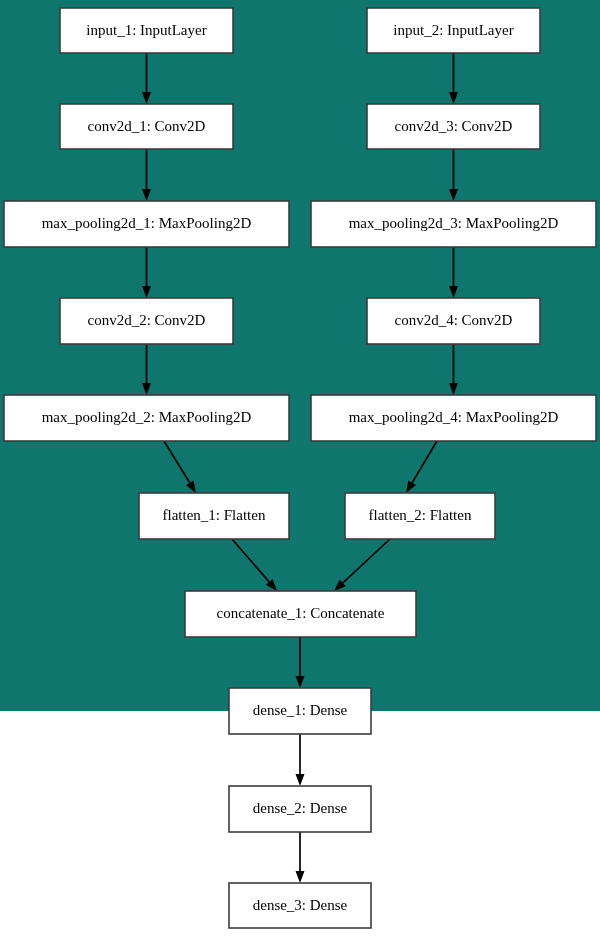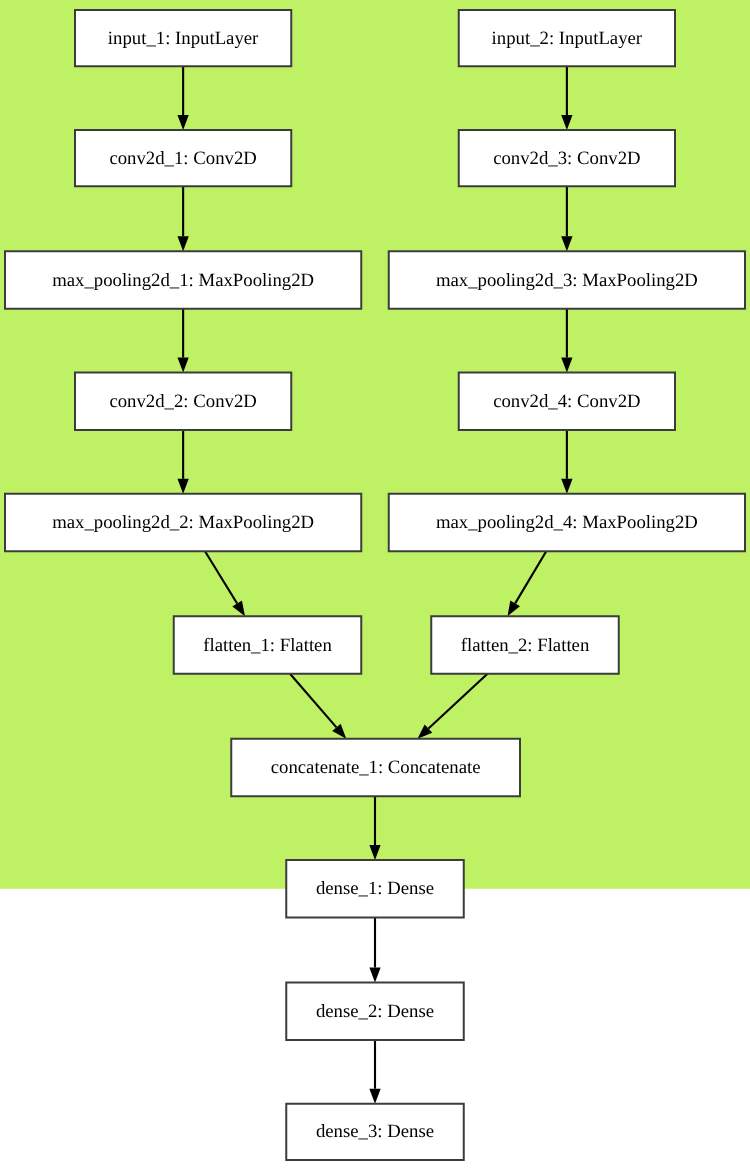--- a/index.html
+++ b/index.html
@@ -10,21 +10,21 @@
   body {
     width: 600px;
     height: 936px;
     overflow: hidden;
     font-family: "Liberation Serif", "DejaVu Serif", serif;
   }
   #graph-root {
     position: relative;
     width: 600px;
     height: 711px;
-    background: #bef264;
+    background: #0f766e;
   }
   svg#graph-canvas {
     position: absolute;
     top: 0;
     left: 0;
     width: 600px;
     height: 936px;
     display: block;
   }
   .node-box {

